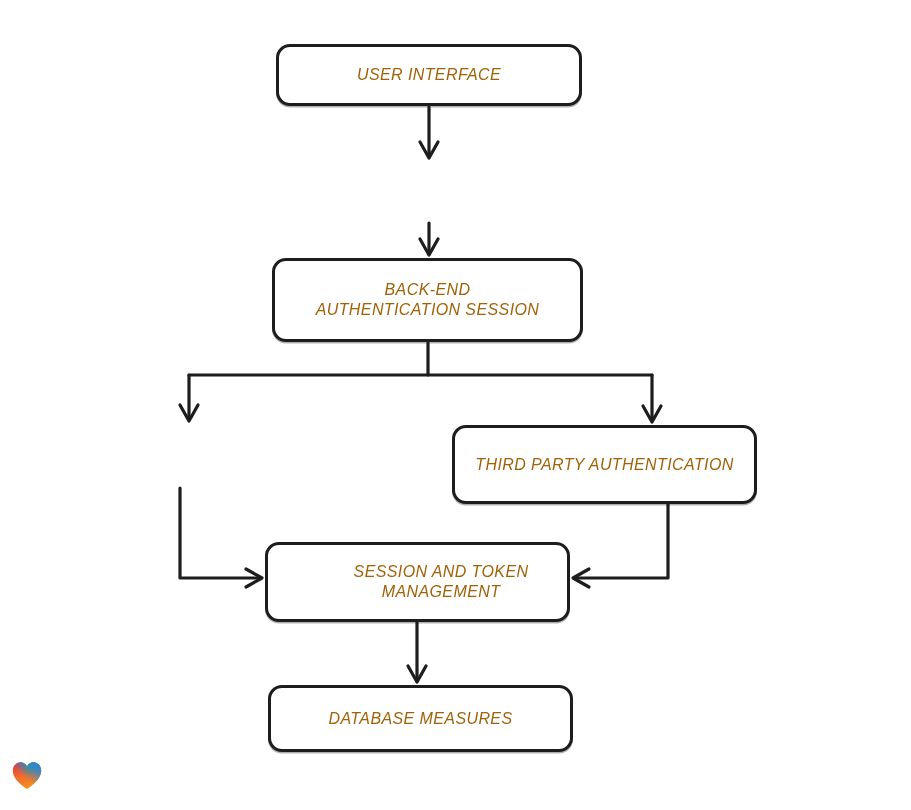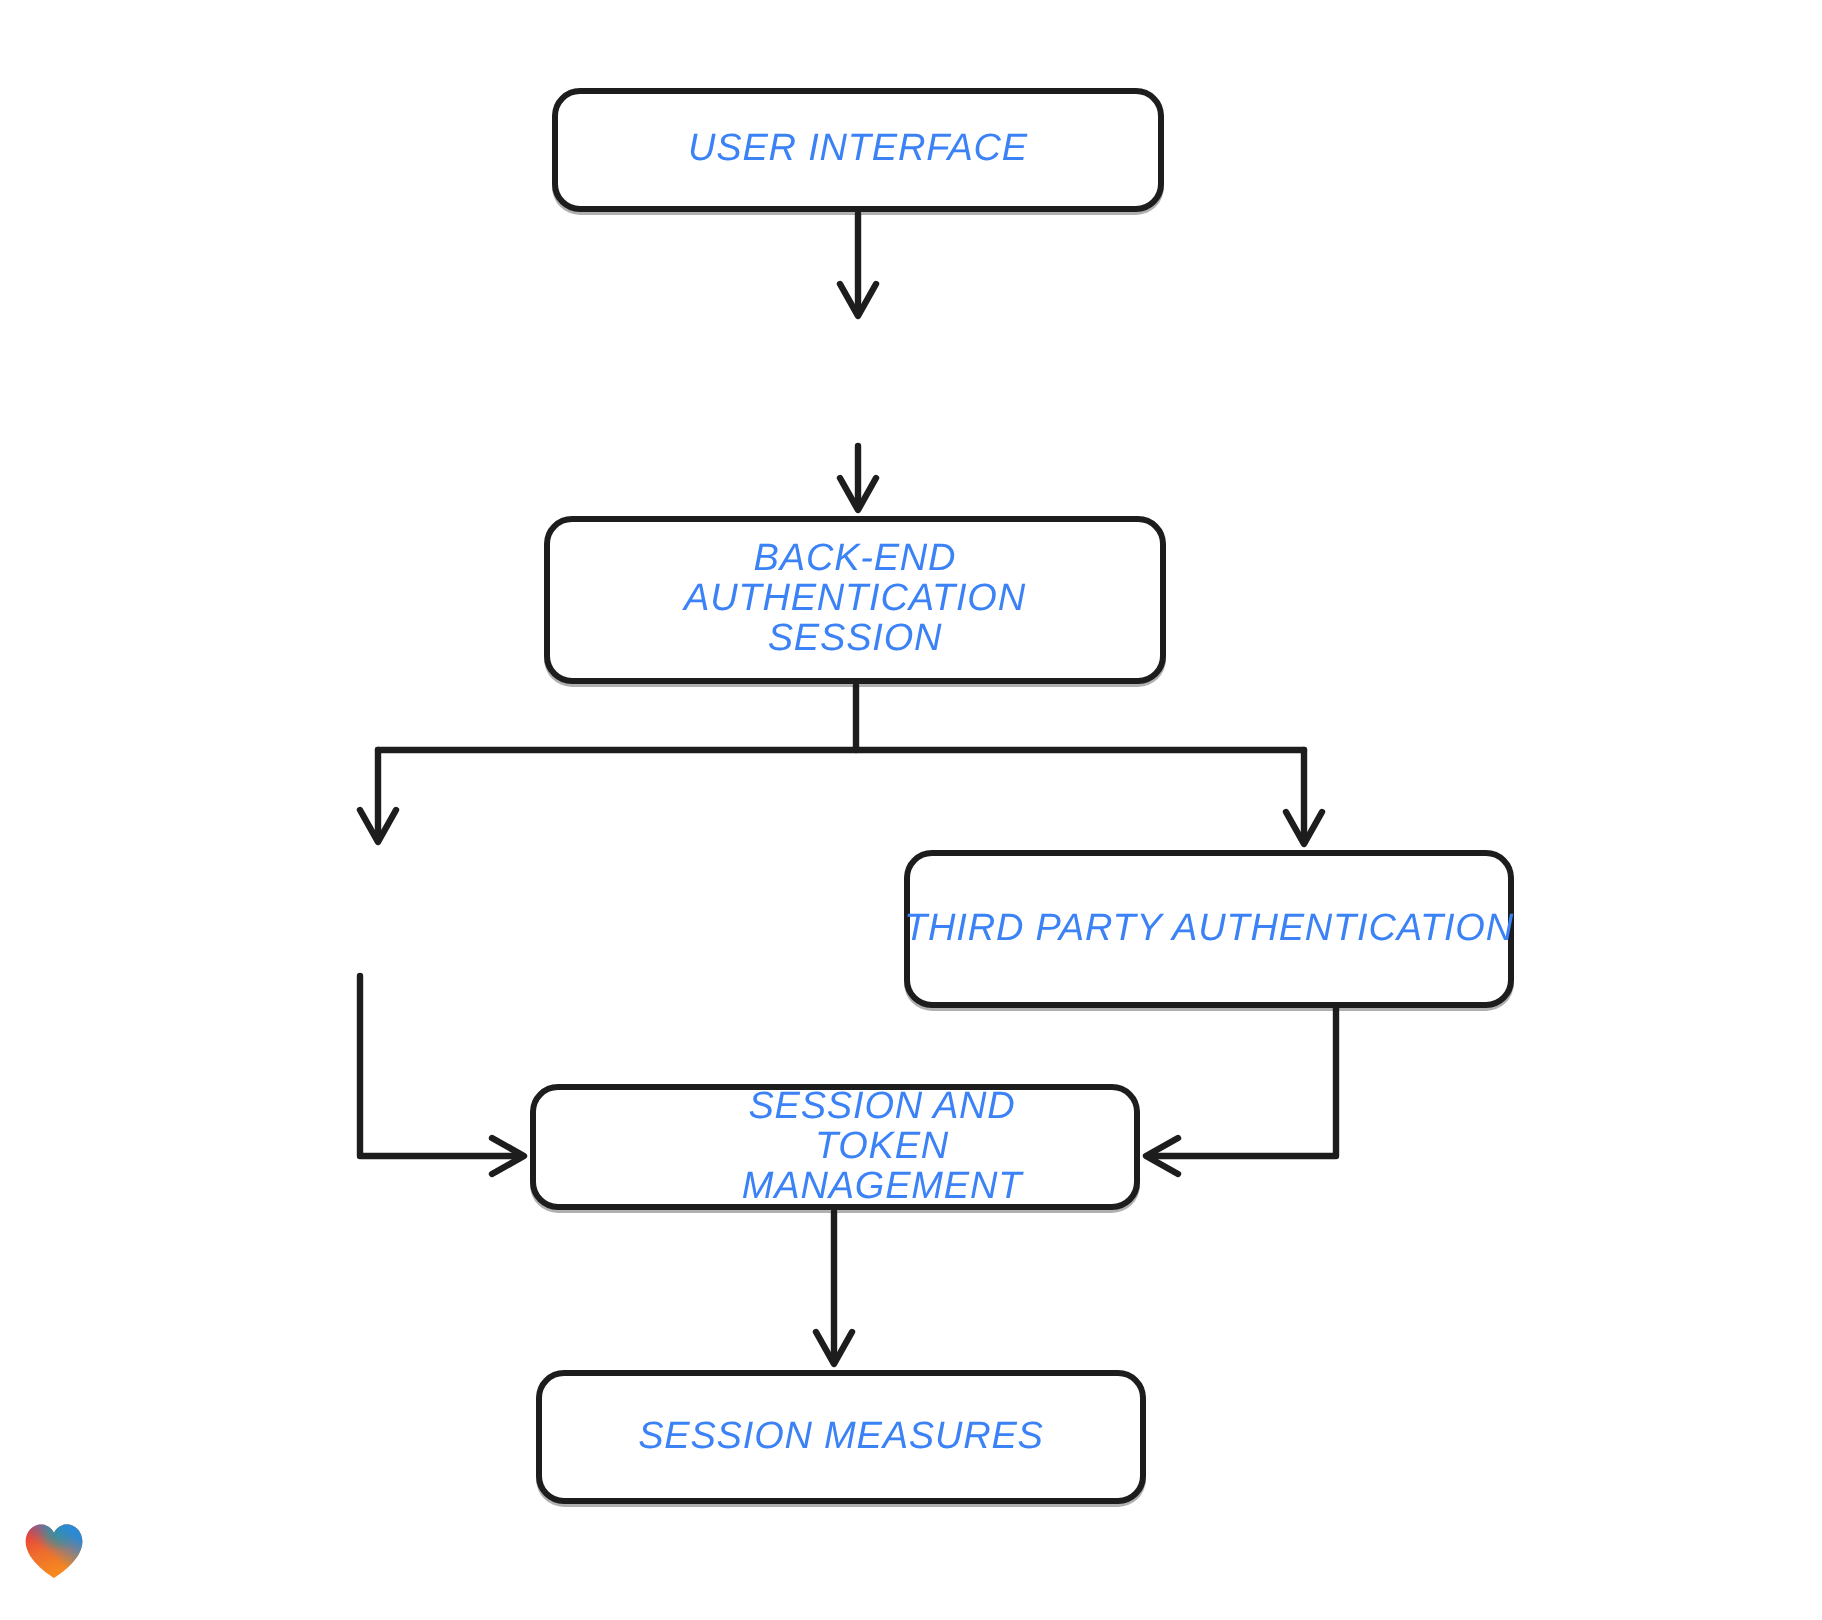--- a/index.html
+++ b/index.html
@@ -29,24 +29,24 @@
     background: #ffffff;
     border: 3px solid #1d1d1d;
     border-radius: 14px;
     display: flex;
     align-items: center;
     justify-content: center;
     box-shadow: 0 1.5px 0 rgba(29,29,29,0.35);
   }
   .node .label {
     font-style: italic;
-    font-size: 19px;
+    font-size: 16px;
     letter-spacing: 0.4px;
     line-height: 20px;
-    color: #3b82f6;
+    color: #a16207;
     text-align: center;
     white-space: nowrap;
   }
   .node .label.wrap {
     white-space: normal;
   }
   .node .label.w230 { max-width: 230px; }
   .node .label.w175 { max-width: 175px; }
   .logo {
     position: absolute;
@@ -105,26 +105,26 @@
 
   <div class="node" style="left:272px; top:258px; width:311px; height:84px;">
     <span class="label wrap w230">BACK-END AUTHENTICATION SESSION</span>
   </div>
 
 
   <div class="node" style="left:452px; top:425px; width:305px; height:79px;">
     <span class="label">THIRD PARTY AUTHENTICATION</span>
   </div>
 
-  <div class="node" style="left:265px; top:542px; width:305px; height:63px;padding-left:47px;">
+  <div class="node" style="left:265px; top:542px; width:305px; height:80px;padding-left:47px;">
     <span class="label wrap w175">SESSION AND TOKEN MANAGEMENT</span>
   </div>
 
   <div class="node" style="left:268px; top:685px; width:305px; height:67px;">
-    <span class="label">SESSION MEASURES</span>
+    <span class="label">DATABASE MEASURES</span>
   </div>
 
   <div class="logo">
     <svg width="30" height="29" viewBox="0 0 30 28">
       <defs>
         <linearGradient id="hA" x1="0" y1="0" x2="0.35" y2="1">
           <stop offset="0%" stop-color="#e52f3e"></stop>
           <stop offset="55%" stop-color="#ef6c2d"></stop>
           <stop offset="100%" stop-color="#f68b1f"></stop>
         </linearGradient>

